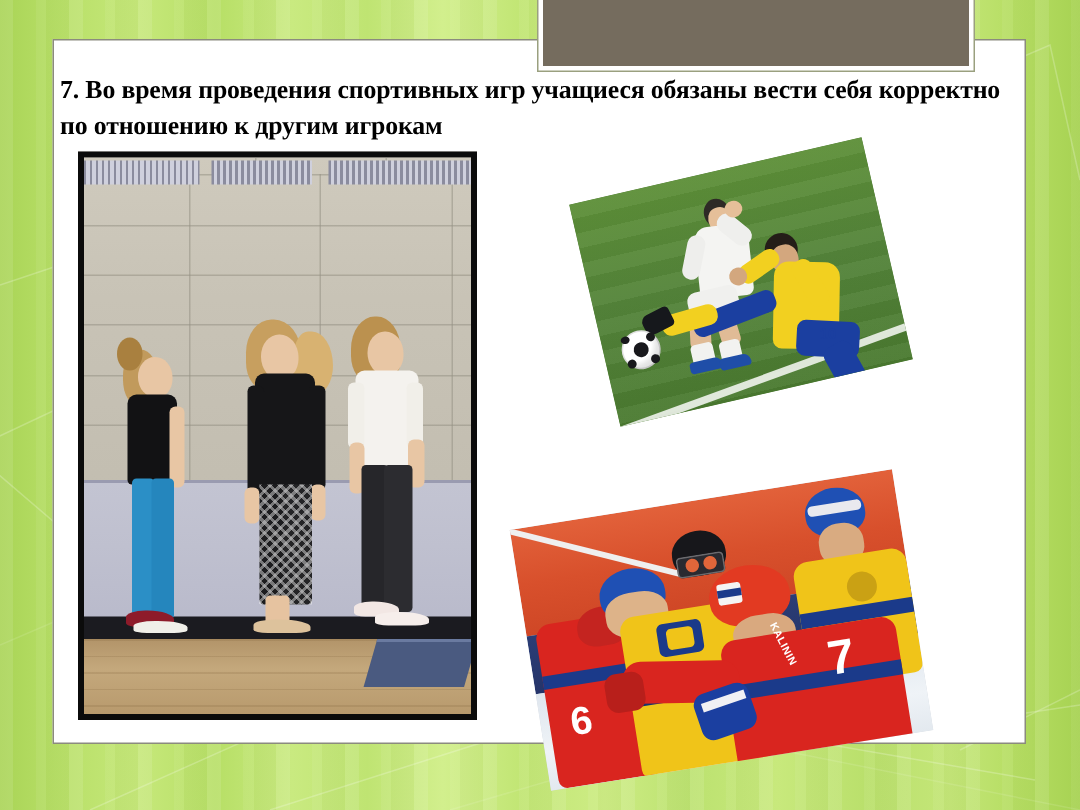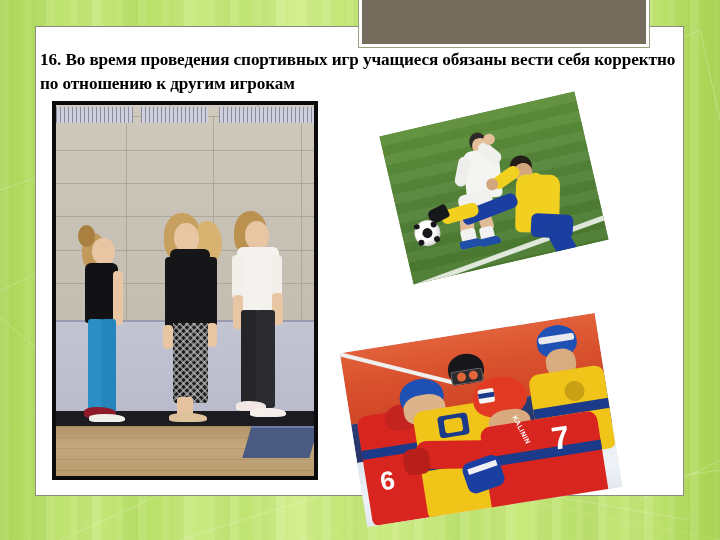--- a/index.html
+++ b/index.html
@@ -265,21 +265,21 @@
       <path d="M 0 430 L 70 400 L 110 470"></path>
     </g>
   </svg>
 
   <div id="content-card"></div>
 
   <div id="placeholder-frame">
     <div id="placeholder-fill"></div>
   </div>
 
-  <div id="title">16. Во время проведения спортивных игр учащиеся обязаны вести себя корректно по отношению к другим игрокам</div>
+  <div id="title">7. Во время проведения спортивных игр учащиеся обязаны вести себя корректно по отношению к другим игрокам</div>
 
   <div id="photo-gym">
     <div class="gym-inner">
       <div class="gym-wall"></div>
 
       <div class="brick" style="left:0;top:3%;width:100%;height:9%;"></div>
       <div class="brick" style="left:0;top:12%;width:100%;height:9%;"></div>
       <div class="brick" style="left:0;top:21%;width:100%;height:9%;"></div>
       <div class="brick" style="left:0;top:30%;width:100%;height:9%;"></div>
       <div class="brick" style="left:0;top:39%;width:100%;height:9%;"></div>

